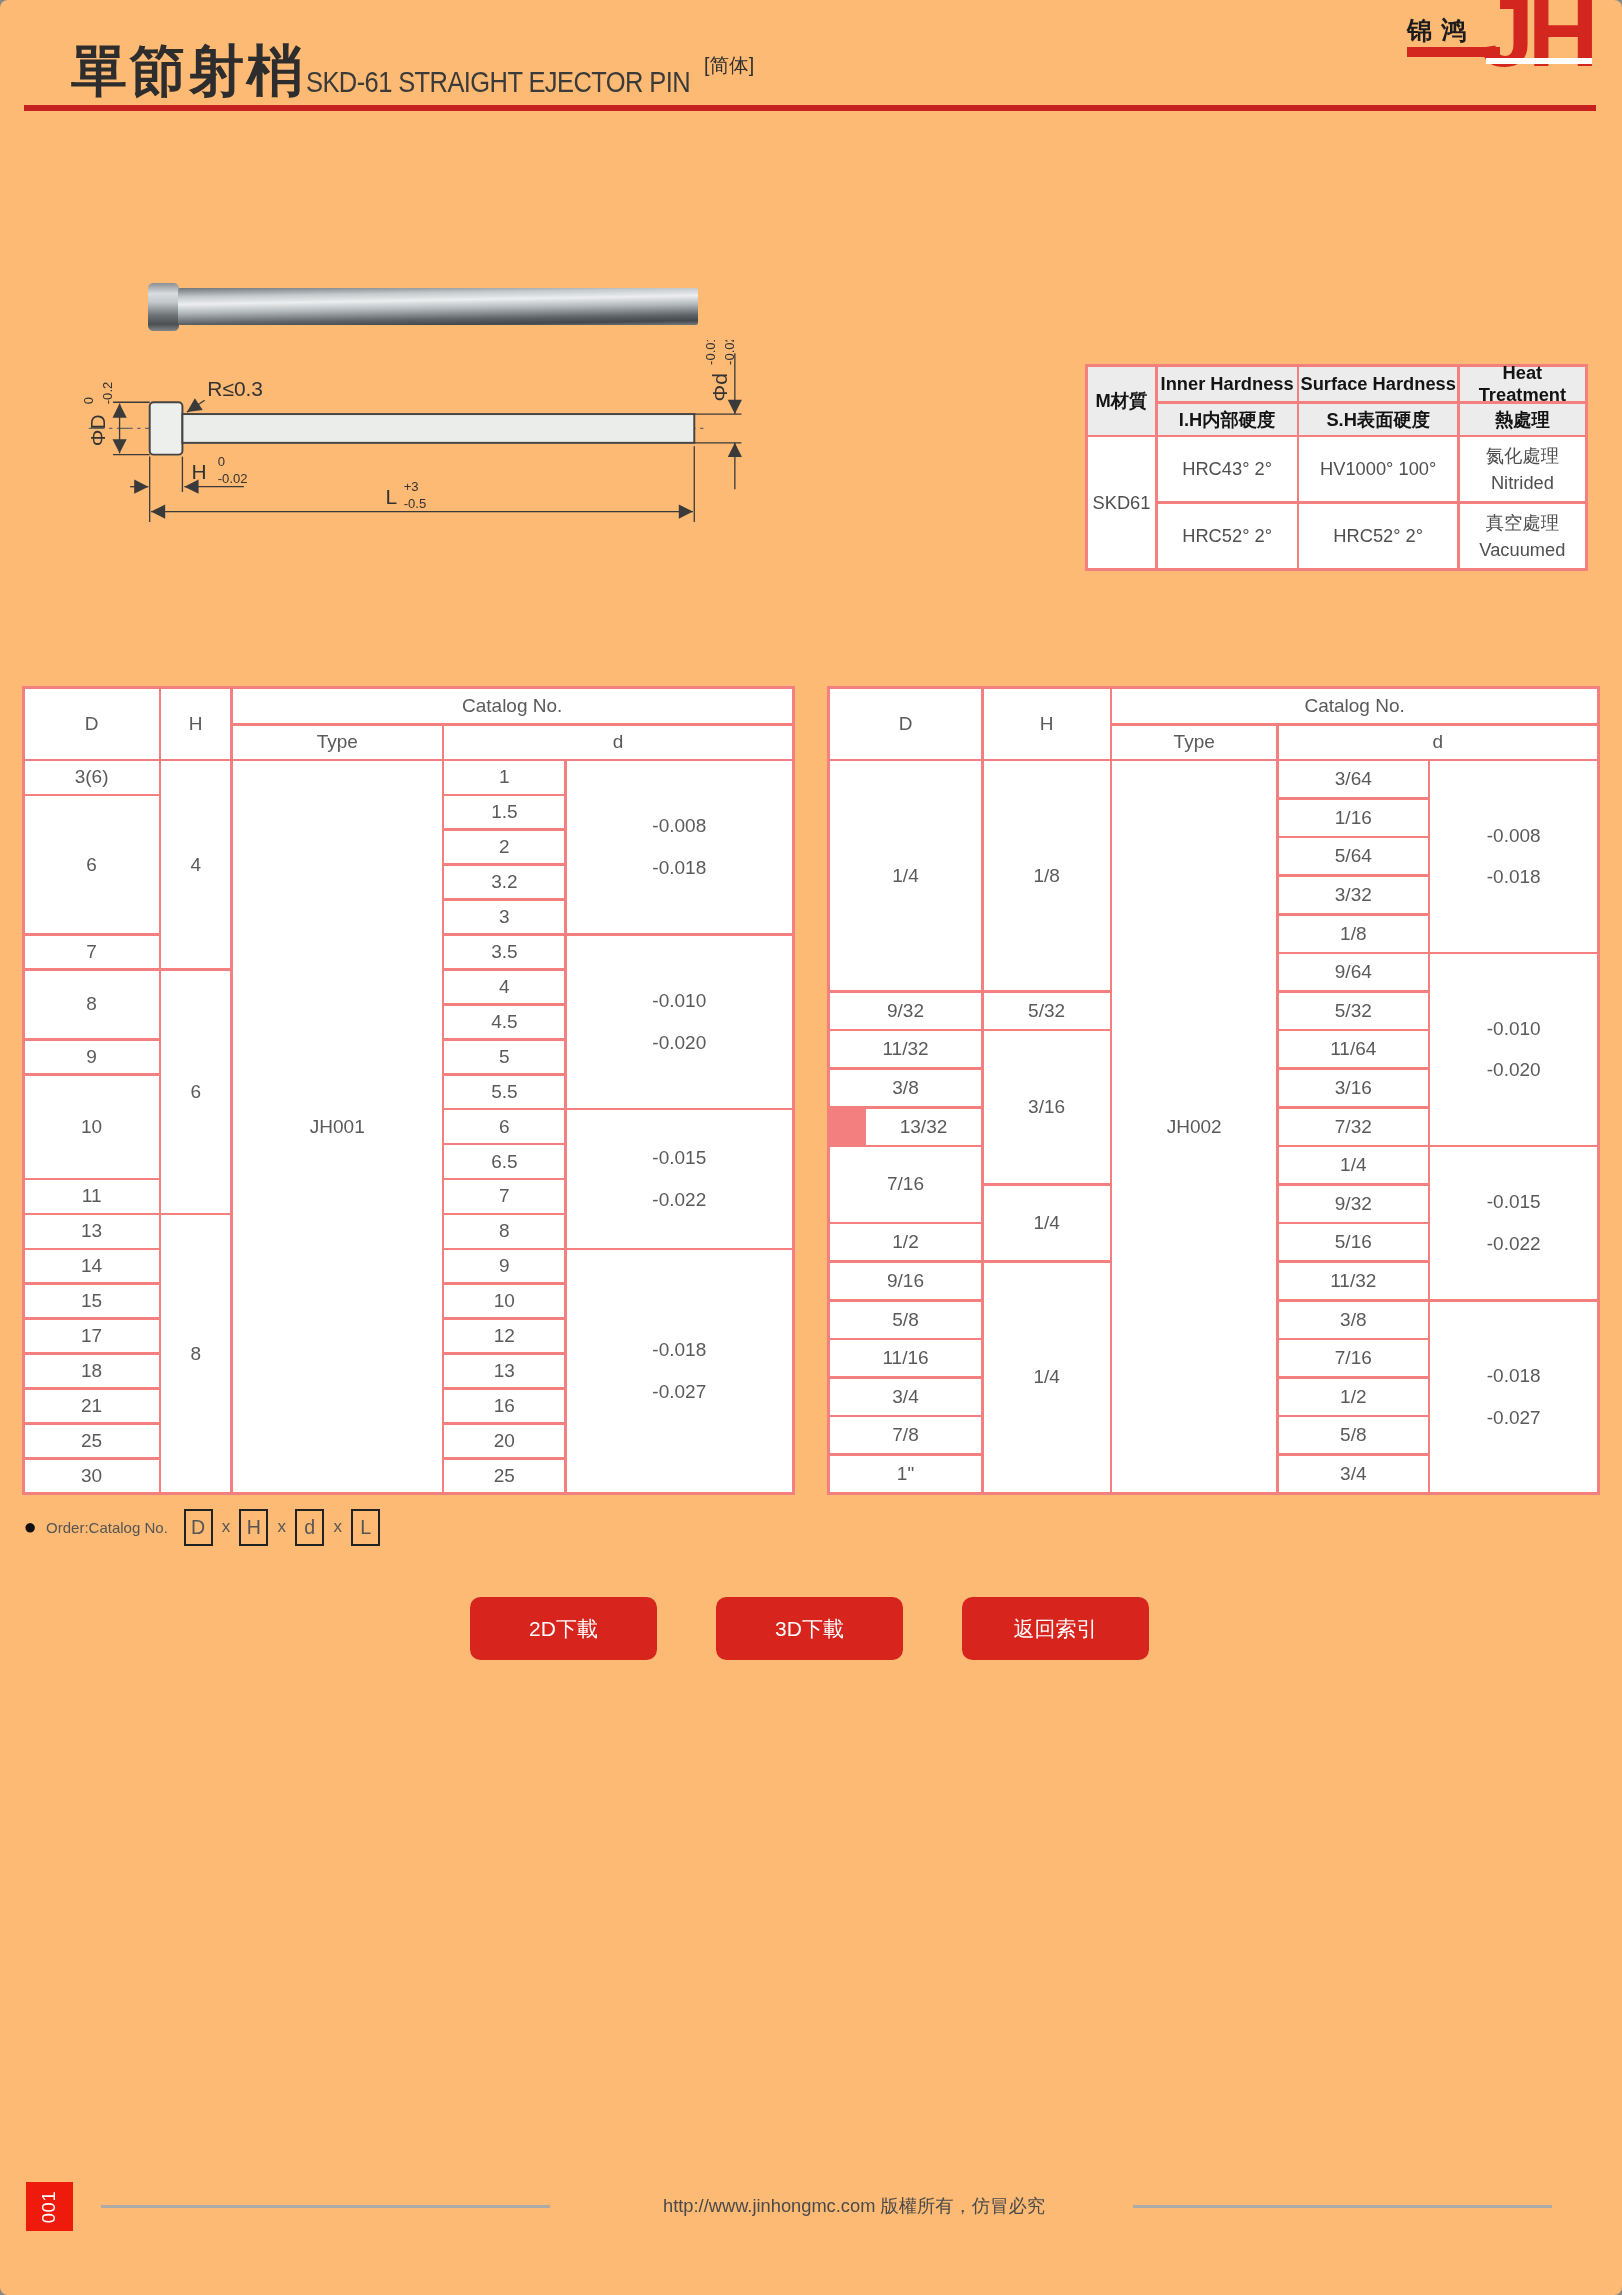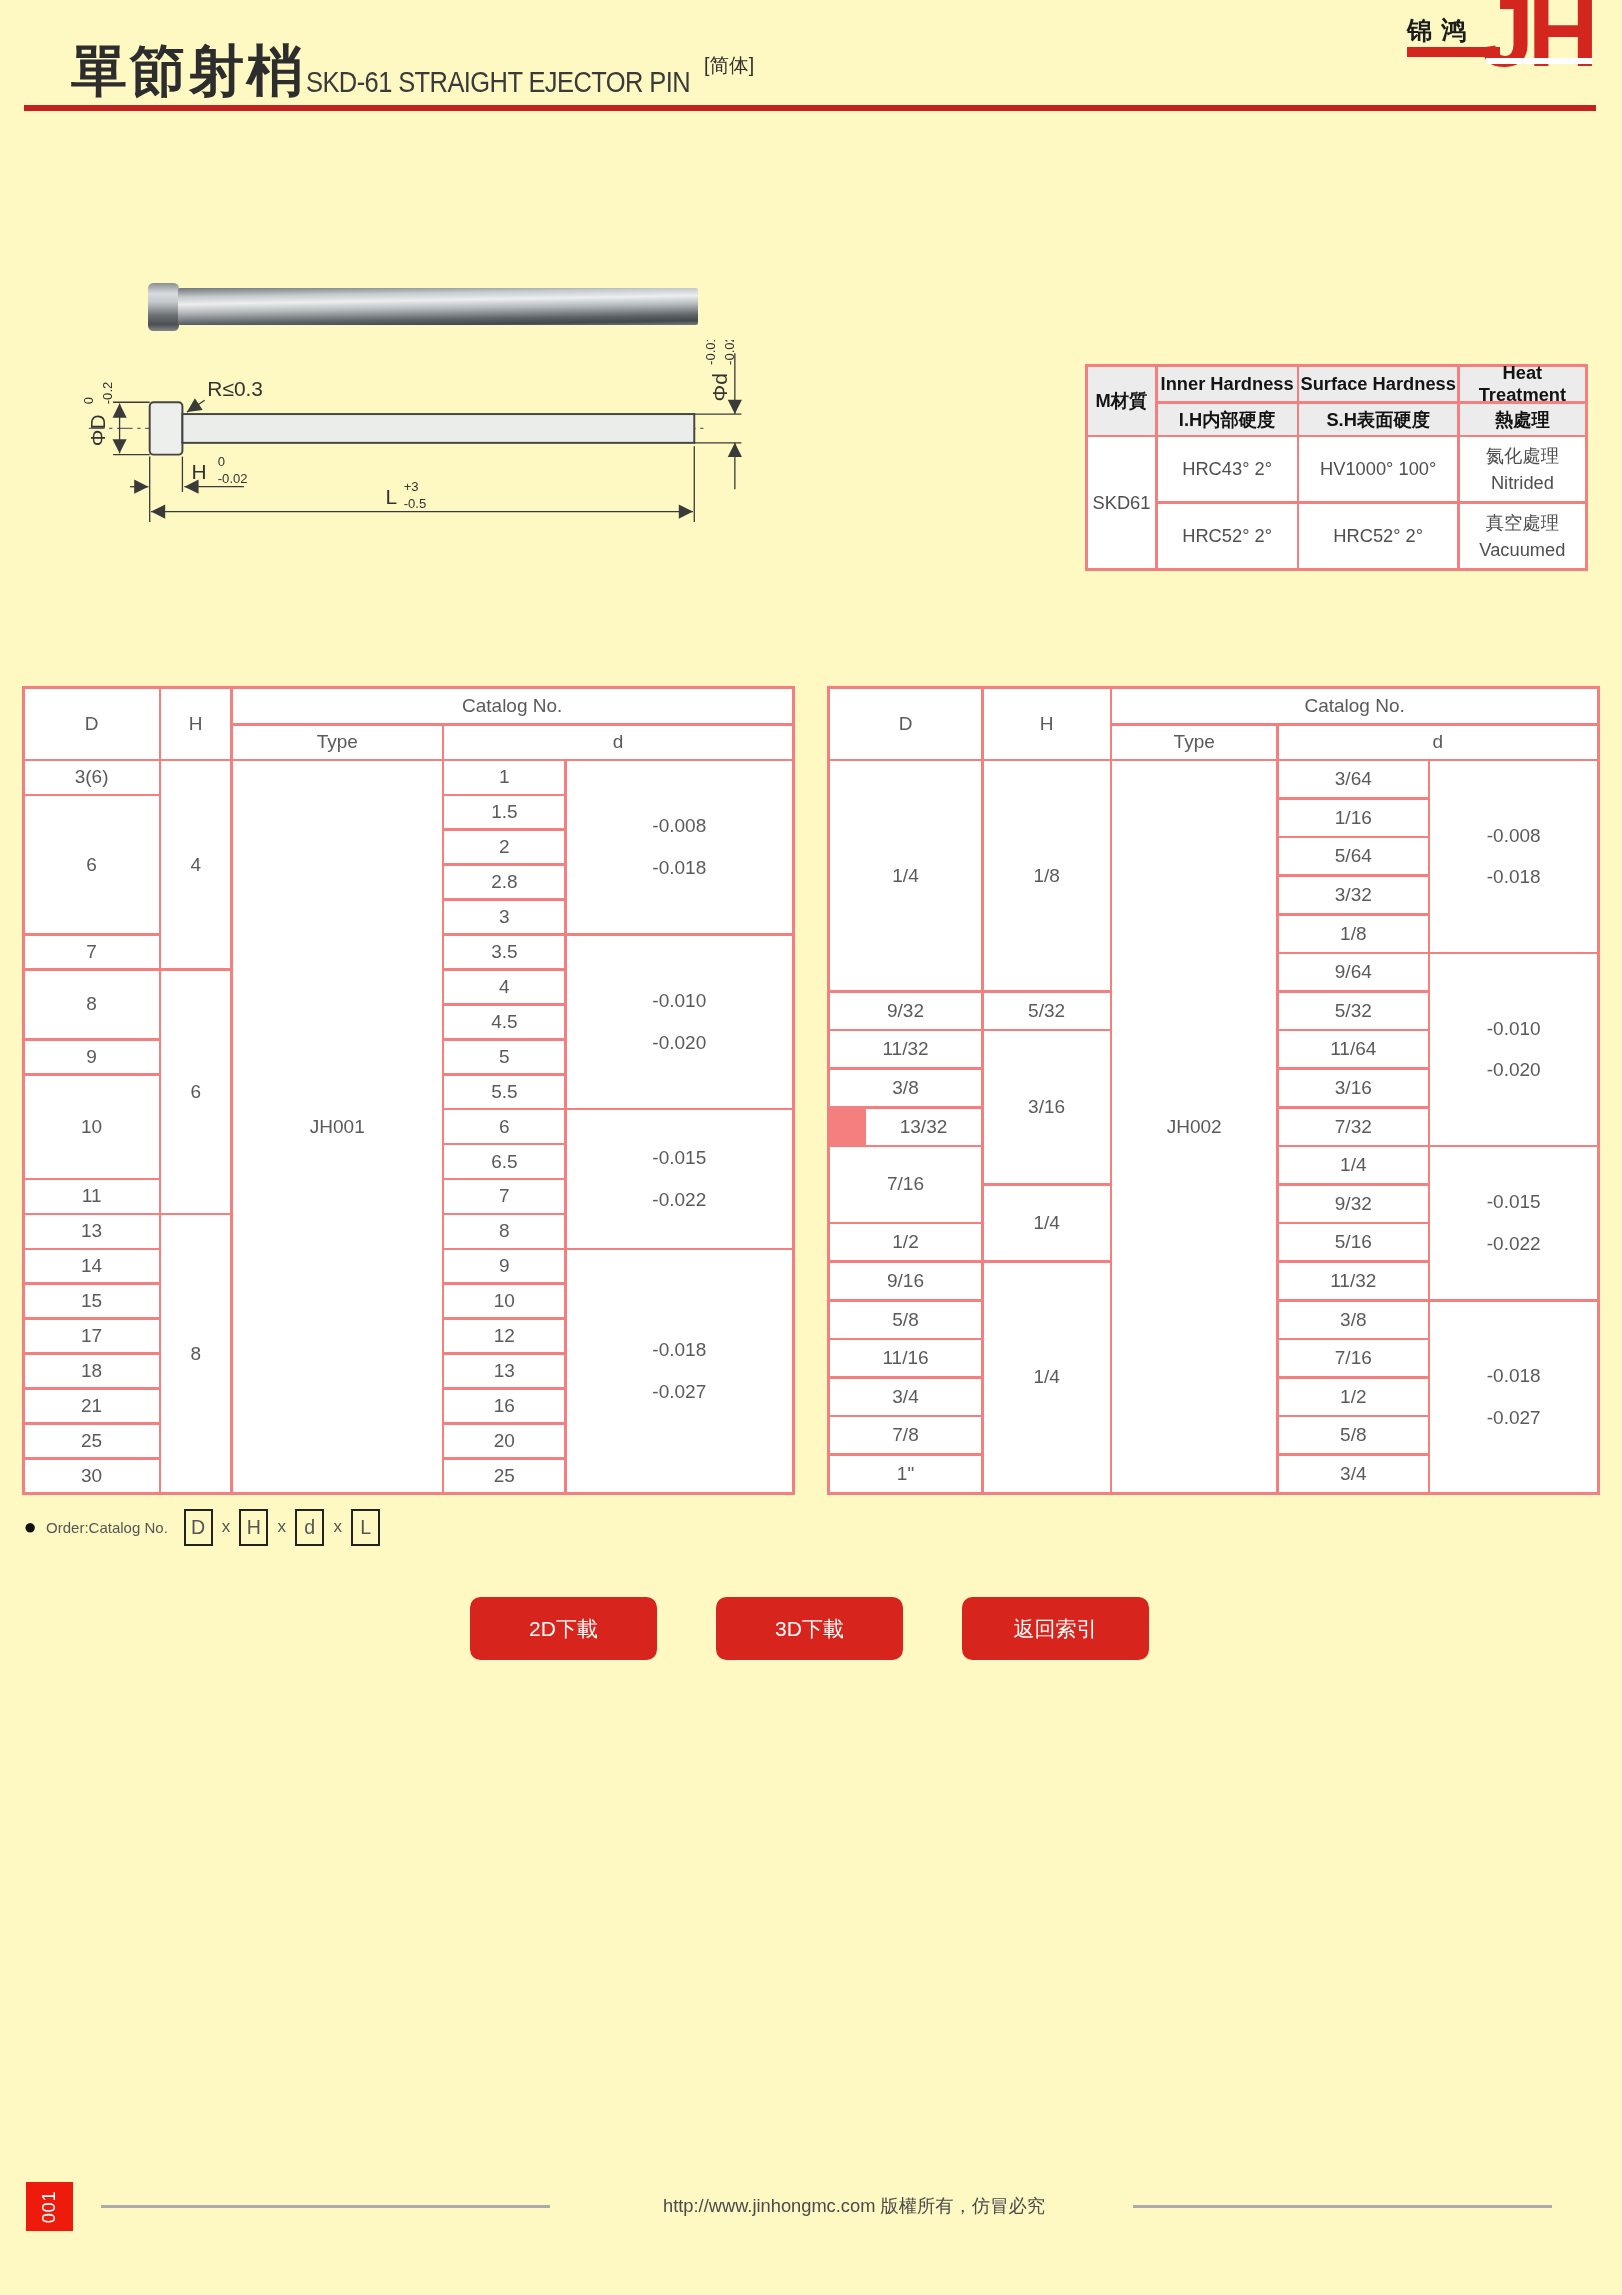--- a/index.html
+++ b/index.html
@@ -1,17 +1,17 @@
 <!DOCTYPE html>
 <html style="font-size:10.5px"><head>
 <meta charset="utf-8">
 <style>
   html,body{margin:0;padding:0;background:#888;}
-  .page{position:relative;width:1622px;height:2295px;background:#fef9c3;overflow:hidden;
-        font-family:"Liberation Sans","DejaVu Sans",sans-serif;}
+  .page{position:relative;width:1622px;height:2295px;background:#fdba74;overflow:hidden;
+        font-family:"Liberation Sans","DejaVu Sans",sans-serif;border-radius:8px;}
 
   
   .title-zh{position:absolute;left:71px;top:34px;font-family:"Liberation Serif","DejaVu Serif",serif;
             font-size:56px;font-weight:bold;color:#2d2d2d;letter-spacing:2.6px;white-space:nowrap;}
   .title-en{position:absolute;left:306px;top:65px;font-size:30px;color:#3a3a3a;white-space:nowrap;}
   .title-en span{display:inline-block;transform:scaleX(0.85);transform-origin:left center;letter-spacing:-0.7px;}
   .lang-tag{position:absolute;left:704px;top:52px;font-size:19.6px;color:#2f2f2f;text-decoration:none;}
   .head-rule{position:absolute;left:24px;top:105px;width:1572px;height:5.9px;background:#c32221;}
 
   
@@ -191,21 +191,21 @@
       <div class="tcell" style="grid-area: 21 / 1 / span 1;">21</div>
       <div class="tcell" style="grid-area: 22 / 1 / span 1;">25</div>
       <div class="tcell" style="grid-area: 23 / 1 / span 1;">30</div>
       <div class="tcell" style="grid-area: 3 / 2 / span 6;">4</div>
       <div class="tcell" style="grid-area: 9 / 2 / span 7;">6</div>
       <div class="tcell" style="grid-area: 16 / 2 / span 8;">8</div>
       <div class="tcell" style="grid-area: 3 / 3 / span 21;">JH001</div>
       <div class="tcell" style="grid-area: 3 / 4 / span 1;">1</div>
       <div class="tcell" style="grid-area: 4 / 4 / span 1;">1.5</div>
       <div class="tcell" style="grid-area: 5 / 4 / span 1;">2</div>
-      <div class="tcell" style="grid-area: 6 / 4 / span 1;">2.8</div>
+      <div class="tcell" style="grid-area: 6 / 4 / span 1;">3.2</div>
       <div class="tcell" style="grid-area: 7 / 4 / span 1;">3</div>
       <div class="tcell" style="grid-area: 8 / 4 / span 1;">3.5</div>
       <div class="tcell" style="grid-area: 9 / 4 / span 1;">4</div>
       <div class="tcell" style="grid-area: 10 / 4 / span 1;">4.5</div>
       <div class="tcell" style="grid-area: 11 / 4 / span 1;">5</div>
       <div class="tcell" style="grid-area: 12 / 4 / span 1;">5.5</div>
       <div class="tcell" style="grid-area: 13 / 4 / span 1;">6</div>
       <div class="tcell" style="grid-area: 14 / 4 / span 1;">6.5</div>
       <div class="tcell" style="grid-area: 15 / 4 / span 1;">7</div>
       <div class="tcell" style="grid-area: 16 / 4 / span 1;">8</div>

